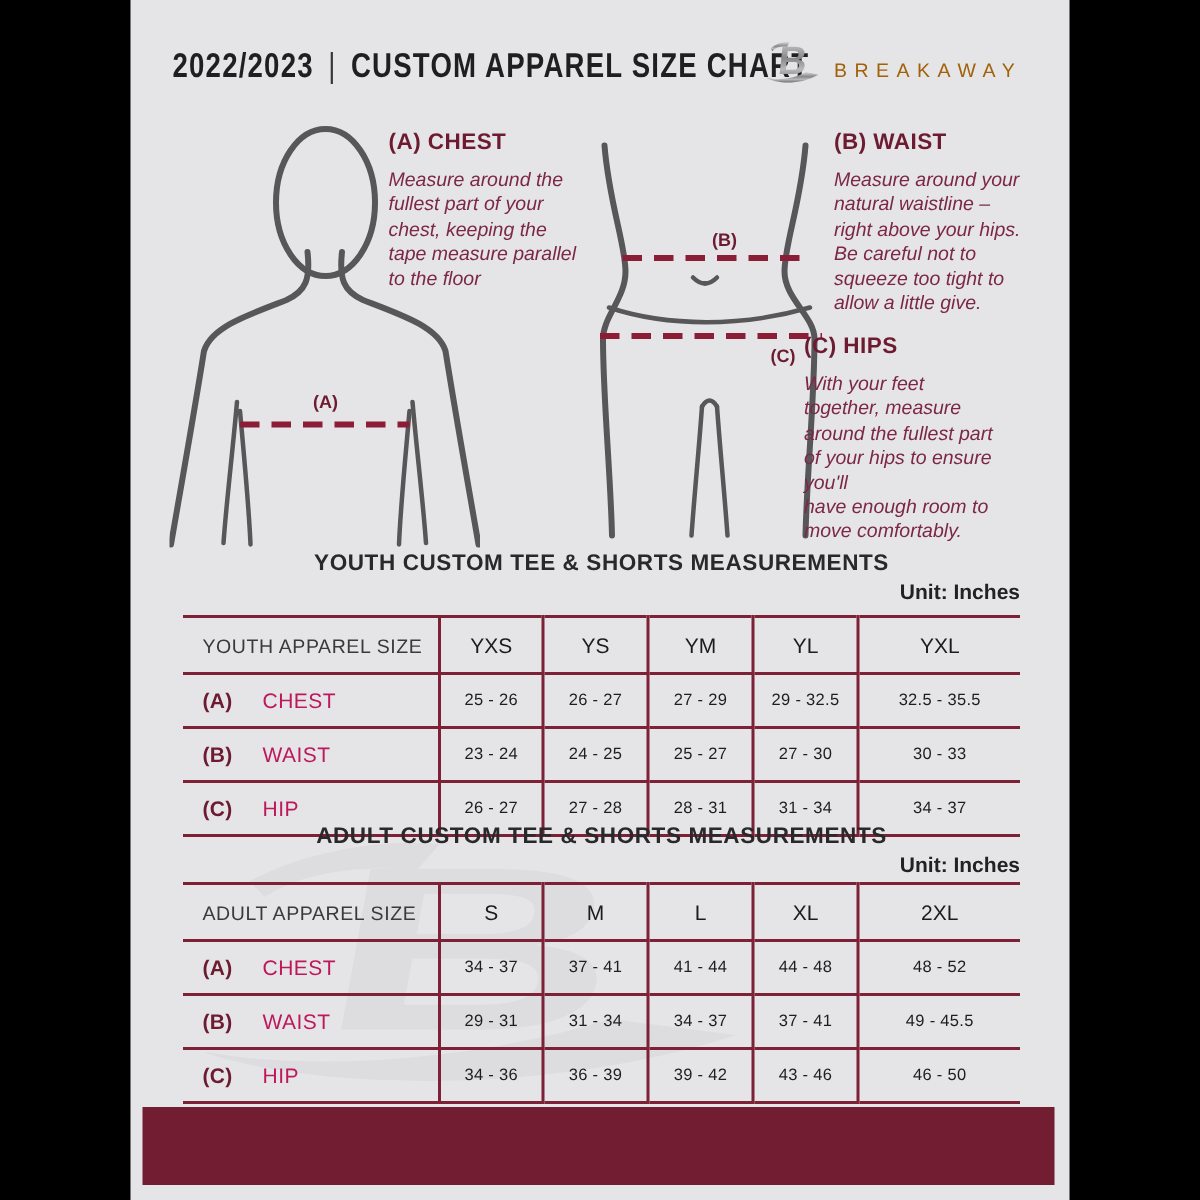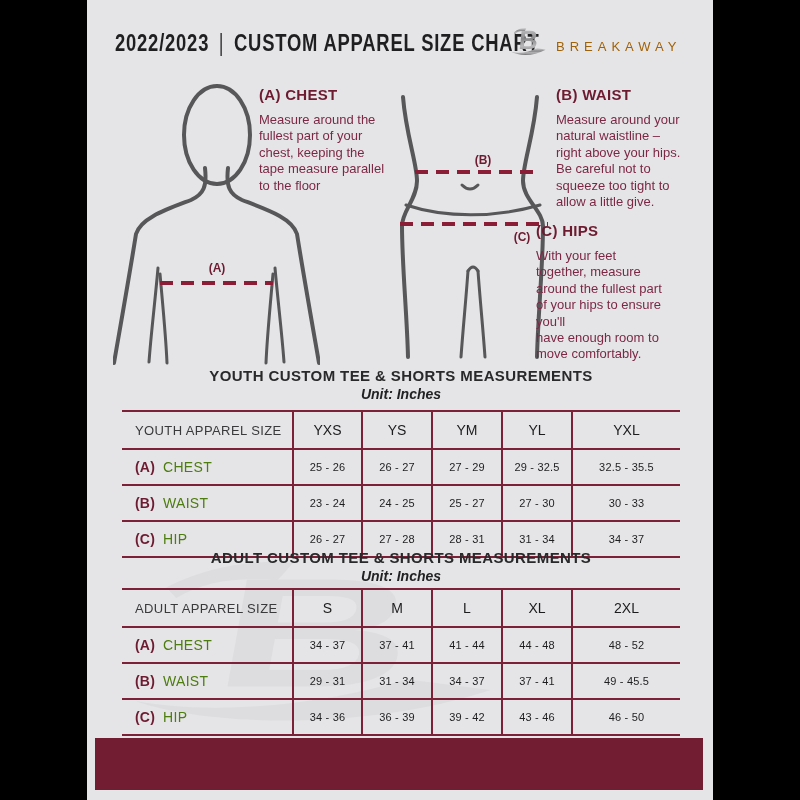--- a/index.html
+++ b/index.html
@@ -11,58 +11,58 @@
   .title-wrap{position:absolute;left:28px;top:30px;z-index:2;}
   .cond{display:inline-block;transform:scaleX(0.8);transform-origin:left center;
         font-weight:bold;font-size:23px;letter-spacing:1px;color:#1f1f21;white-space:nowrap;}
   .cond .pipe{font-weight:400;color:#3a3a3c;margin:0 12px;}
   .brand{position:absolute;left:424px;top:25px;display:flex;align-items:center;gap:9px;z-index:2;}
   .brand-name{font-weight:normal;font-size:13px;letter-spacing:5px;color:#a16207;margin-top:9px;}
 
   
   .inst{position:absolute;z-index:2;}
   .inst h3{margin:0;font-size:15px;font-weight:bold;color:#6d1b31;letter-spacing:.3px;}
-  .inst p{margin:9px 0 0 0;font-size:13px;color:#7c2845;
+  .inst p{margin:9px 0 0 0;font-size:13px;font-style:italic;color:#7c2845;
           line-height:1.26;white-space:pre-line;}
   #inst-chest{left:172px;top:86px;width:170px;}
   #inst-waist{left:469px;top:86px;width:160px;}
   #inst-hips{left:449px;top:222px;width:160px;}
 
   
   .figure{position:absolute;z-index:1;}
   #figure-left{left:26px;top:82px;}
   #figure-mid{left:308px;top:93px;}
   .outline{fill:none;stroke:#57575a;stroke-width:4;stroke-linecap:round;}
   .thin-outline{fill:none;stroke:#57575a;stroke-width:3;stroke-linecap:round;}
   .dash{fill:none;stroke:#8c1d36;stroke-width:4;stroke-dasharray:13 8;}
   .diagram-label{font-family:"Liberation Sans",sans-serif;font-size:12px;font-weight:bold;fill:#6d1b31;}
 
   
   .section-title{position:absolute;left:35px;width:558px;text-align:center;z-index:2;
                  font-size:15px;font-weight:bold;color:#29292b;letter-spacing:.4px;}
-  .section-unit{position:absolute;left:35px;width:558px;text-align:center;z-index:2;
-                font-size:14px;font-style:italic;font-weight:600;color:#222224;}
+  .section-unit{position:absolute;left:35px;width:558px;text-align:right;z-index:2;
+                font-size:14px;font-weight:600;color:#222224;}
 
   
   .size-table{position:absolute;left:35px;width:558px;z-index:2;border-collapse:collapse;
               table-layout:fixed;border-top:2px solid #7d2137;border-bottom:2px solid #a3a3a3;}
   .size-table col.c0{width:171px;}
   .size-table col.c1{width:69px;}
   .size-table col.c2,.size-table col.c3,.size-table col.c4{width:70px;}
   .size-table col.c5{width:108px;}
   .size-table th{height:34px;font-size:14px;font-weight:normal;color:#1c1c1e;text-align:center;
                  border-bottom:2px solid #7d2137;}
   .size-table th.lbl{font-weight:400;font-size:13px;color:#3a3a3c;text-align:left;
                      padding-left:13px;letter-spacing:.4px;}
   .size-table td{height:32px;font-size:11px;color:#1e1e20;text-align:center;
                  border-bottom:2px solid #7d2137;letter-spacing:.2px;}
   .size-table td.lbl{text-align:left;padding-left:13px;font-size:14px;}
   .size-table th:not(.lbl),.size-table td:not(.lbl){border-left:2px solid #7d2137;}
   .pfx{color:#6d1b31;font-weight:bold;}
-  .rowlab{color:#4d7c0f;margin-left:8px;letter-spacing:.3px;text-align:center;}
+  .rowlab{color:#be185d;margin-left:20px;letter-spacing:.3px;text-align:center;}
   #table-youth{top:410px;}
   #table-adult{top:588px;}
 
   
   .watermark{position:absolute;left:50px;top:545px;z-index:0;opacity:.6;}
   .footer-bar{position:absolute;left:8px;top:738px;width:608px;height:52px;
               background:#731d33;z-index:3;}
 </style>
 </head>
 <body>

